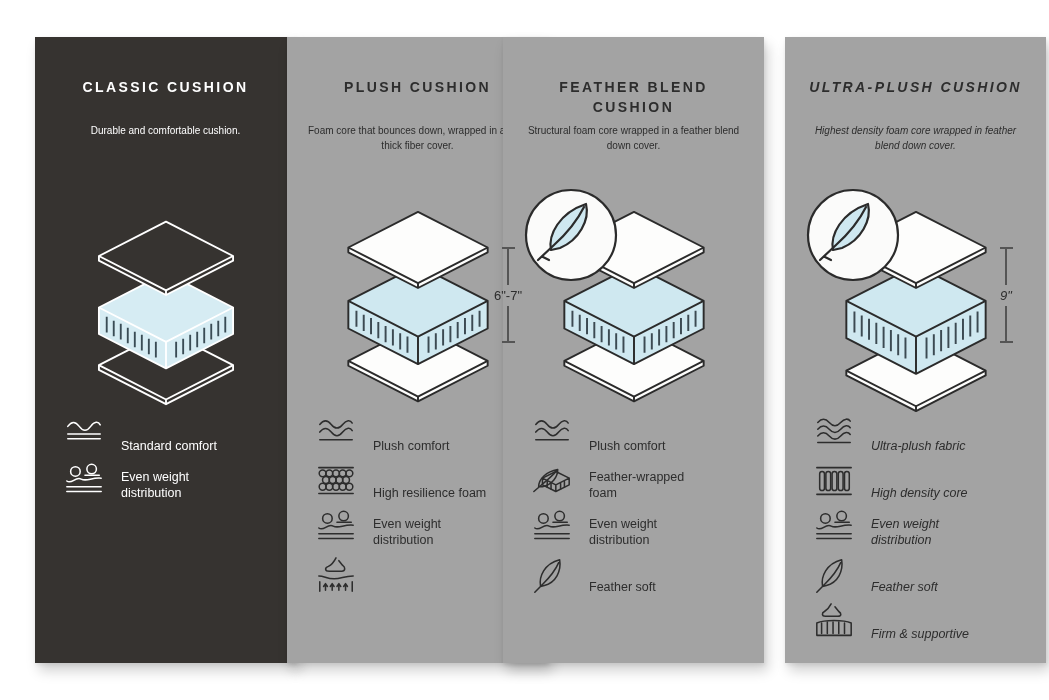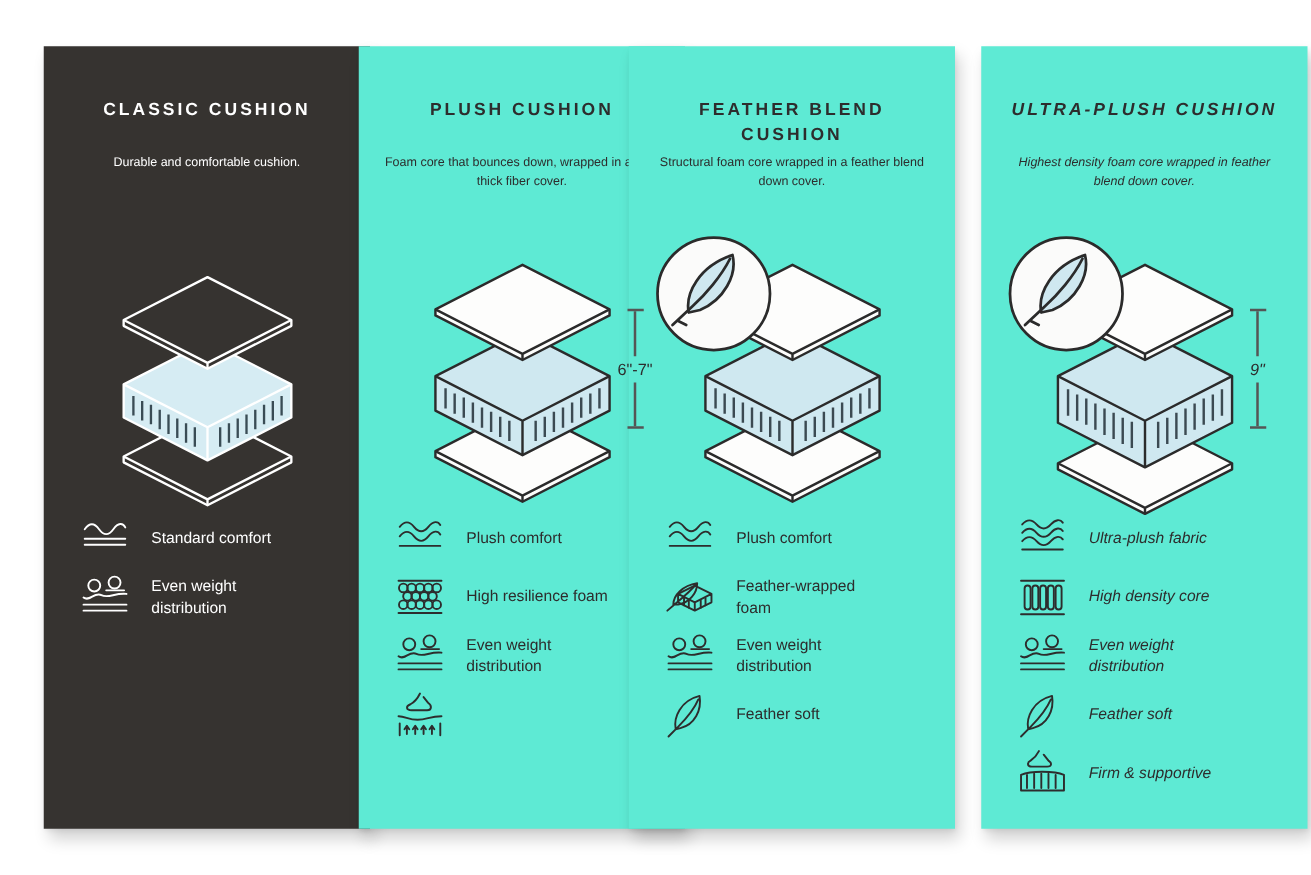--- a/index.html
+++ b/index.html
@@ -8,21 +8,21 @@
     background:#ffffff;
     font-family:"Liberation Sans", sans-serif;
     position:relative; overflow:hidden;
   }
   .card {
     position:absolute; top:37px; width:261px; height:626px;
     box-sizing:border-box; padding:40px 16px 0;
     box-shadow: 4px 8px 12px rgba(0,0,0,0.18), 1px 2px 4px rgba(0,0,0,0.08);
   }
   .card.dark  { background:#363330; color:#ffffff; }
-  .card.light { background:#5eead4; color:#2d2d2d; }
+  .card.light { background:#a3a3a3; color:#2d2d2d; }
   #card-1 { left:35px; }
   #card-2 { left:287px; }
   #card-3 { left:503px; }
   #card-4 { left:785px;font-style:italic; }
 
   .title {
     font-size:14px; font-weight:bold; letter-spacing:2.4px;
     text-align:center; line-height:1.45; height:46px;
   }
   .desc {
@@ -41,21 +41,21 @@
   .measure {
     position:absolute; right:4px; top:50px; height:96px; width:40px;
     display:flex; flex-direction:column; align-items:center;
     color:#555; z-index:3;
   }
   .measure .cap  { width:13px; height:2px; background:#555; flex:none; }
   .measure .line { width:2px; flex:1; background:#555; }
   .measure .value{ font-size:13px; color:#2d2d2d; padding:3px 0; white-space:nowrap; }
 
   .features { margin-top:8px; display:flex; flex-direction:column; }
-  .feature  { display:flex; align-items:center; min-height:47px; }
+  .feature  { display:flex; align-items:flex-end; min-height:47px; }
   .ficon    { width:42px; flex:none; margin-left:12px; margin-right:16px; }
   .ficon svg{ display:block; width:42px; height:40px; }
   .flabel   { font-size:12.5px; line-height:1.3; width:120px; }
 
   .icon-stroke { fill:none; stroke:currentColor; stroke-width:1.6;
                  stroke-linecap:round; stroke-linejoin:round; }
 
   
   .light .panel { fill:#fdfdfc; stroke:#2b2b2b; }
   .light .edges { fill:none;    stroke:#2b2b2b; }

